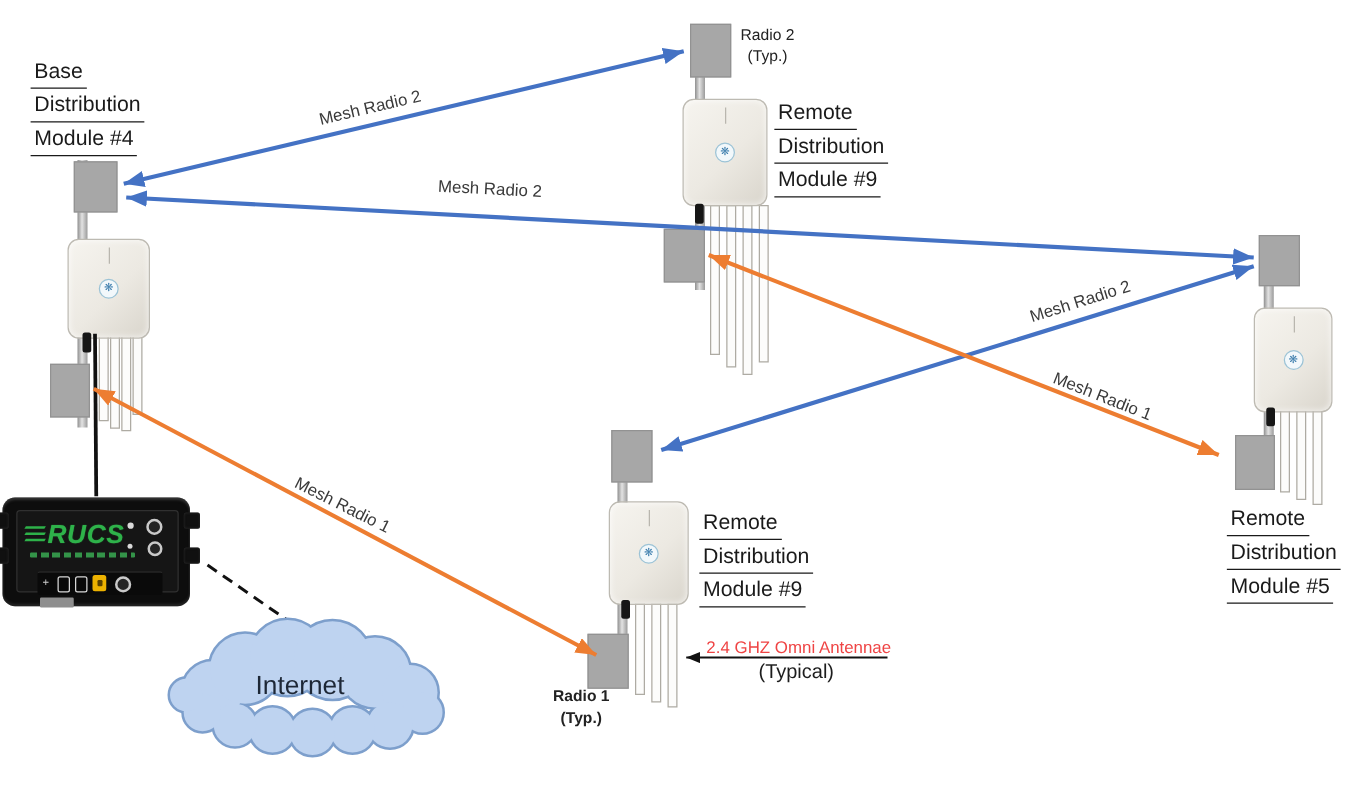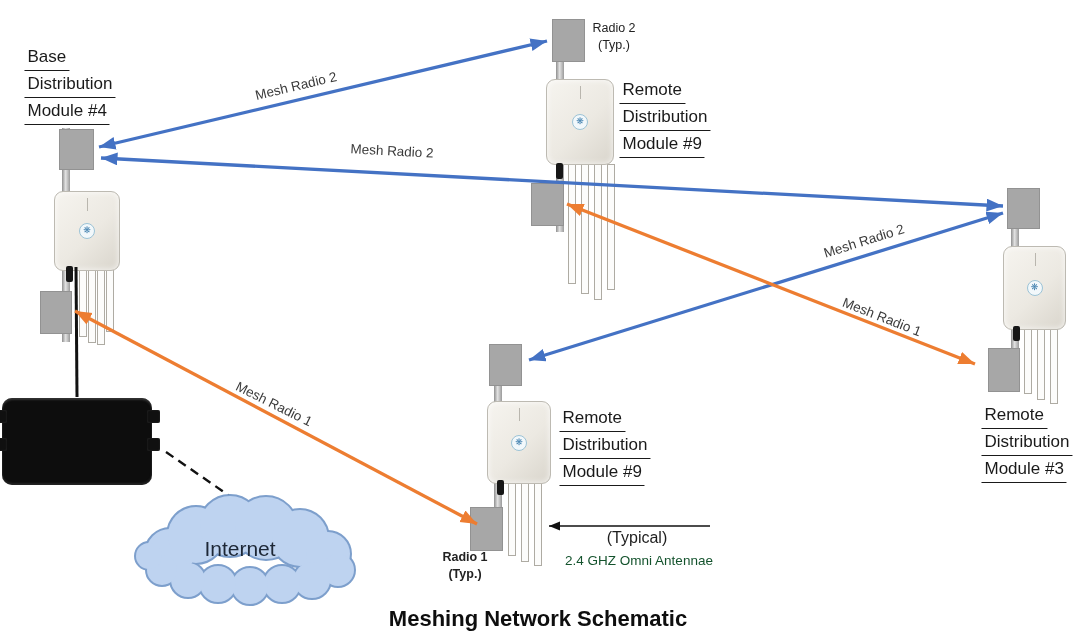--- a/index.html
+++ b/index.html
@@ -15,21 +15,21 @@
   .ap-notch{position:absolute;left:50%;top:6px;width:1px;height:13px;background:#b9b6ae;}
   .ap-logo{position:absolute;left:50%;top:50%;transform:translate(-50%,-50%);width:14px;height:14px;border-radius:50%;
     background:#f2f8fb;border:1px solid #9cc3d6;color:#3f7fae;font-size:9px;line-height:13px;text-align:center;}
   .antenna{position:absolute;width:6px;background:#fcfcfb;border:1px solid #aeaba3;z-index:1;}
   .conn-stub{position:absolute;width:7px;background:#161616;border-radius:2px;z-index:4;}
   
   .mod-label{position:absolute;z-index:6;transform:translateX(-50%);font-size:17px;line-height:25px;white-space:nowrap;text-decoration:underline;}
   .mod-label span{display:inline-block;border-bottom:1.6px solid #1a1a1a;padding:0 3px 1px 3px;}
   .radio-note{position:absolute;z-index:6;text-align:center;transform:translateX(-50%);font-size:12.5px;line-height:17px;color:#222;white-space:nowrap;}
   .mesh-label{position:absolute;z-index:6;font-size:13.5px;color:#3a3a3a;white-space:nowrap;}
-  .ant-note1{position:absolute;z-index:6;font-size:13.5px;color:#14532d;transform:translateX(-50%);white-space:nowrap;margin-top:43px;}
+  .ant-note1{position:absolute;z-index:6;font-size:13.5px;color:#ef4444;transform:translateX(-50%);white-space:nowrap;}
   .ant-note2{position:absolute;z-index:6;font-size:16px;color:#1d1d1d;transform:translateX(-50%);white-space:nowrap;}
   .diagram-title{position:absolute;left:0;top:606px;width:100%;text-align:center;font-size:22px;font-weight:700;color:#0e0e0e;z-index:6;}
   .cloud-text{position:absolute;left:240px;top:549px;transform:translate(-50%,-50%);font-size:21px;color:#1d2736;z-index:6;}
   
   svg.overlay{position:absolute;left:0;top:0;z-index:5;pointer-events:none;}
   
   .rucs-box{position:absolute;left:2px;top:398px;width:150px;height:87px;background:#0d0d0d;border-radius:10px;
     box-shadow:inset 0 2px 2px rgba(90,90,90,.5), inset 0 -2px 2px rgba(70,70,70,.4);z-index:3;}
   .rucs-tab{position:absolute;width:13px;height:13px;background:#101010;border-radius:2px;box-shadow:inset 0 0 2px #333;}
   .rucs-panel{position:absolute;left:11px;top:10px;width:128px;height:64px;background:#151515;border:1px solid #303030;border-radius:3px;}
@@ -100,20 +100,39 @@
   <div class="antenna" style="left:1037px;top:328px;height:70px;"></div>
   <div class="antenna" style="left:1050px;top:328px;height:74px;"></div>
   <div class="conn-stub" style="left:1013px;top:326px;height:15px;"></div>
   <div class="radio-square" style="left:988px;top:348px;width:30px;height:42px;"></div>
 
   <div class="rucs-box">
     <div class="rucs-tab" style="left:-8px;top:12px;"></div>
     <div class="rucs-tab" style="left:-8px;top:40px;"></div>
     <div class="rucs-tab" style="right:-8px;top:12px;"></div>
     <div class="rucs-tab" style="right:-8px;top:40px;"></div>
+    <div class="rucs-panel">
+      <div class="rucs-speed" style="top:12px;"></div>
+      <div class="rucs-speed" style="top:17px;"></div>
+      <div class="rucs-speed" style="top:22px;"></div>
+      <div class="rucs-brand">RUCS</div>
+      <div class="rucs-tagline"></div>
+      <div class="dot" style="left:88px;top:9px;width:5px;height:5px;"></div>
+      <div class="ring" style="left:103px;top:6px;width:9px;height:9px;"></div>
+      <div class="dot" style="left:88px;top:26px;width:4px;height:4px;"></div>
+      <div class="ring" style="left:104px;top:24px;width:8px;height:8px;"></div>
+      <div class="rucs-row">
+        <div class="plus-mark">+</div>
+        <div class="bracket" style="left:16px;"></div>
+        <div class="bracket" style="left:30px;"></div>
+        <div class="yellow-conn"></div>
+        <div class="ring" style="left:62px;top:3px;width:9px;height:9px;"></div>
+      </div>
+      <div class="rucs-plate"></div>
+    </div>
   </div>
 
   <svg class="overlay" width="1076" height="641" viewBox="0 0 1076 641">
     <defs>
       <marker id="mb-e" markerUnits="userSpaceOnUse" markerWidth="18" markerHeight="14" refX="16.5" refY="6.5" orient="auto">
         <path d="M0,0 L16.5,6.5 L0,13 Z" fill="#4472c4"></path>
       </marker>
       <marker id="mb-s" markerUnits="userSpaceOnUse" markerWidth="18" markerHeight="14" refX="16.5" refY="6.5" orient="auto-start-reverse">
         <path d="M0,0 L16.5,6.5 L0,13 Z" fill="#4472c4"></path>
       </marker>
@@ -186,21 +205,21 @@
     <span>Module #9</span>
   </div>
   <div class="mod-label" style="left:605px;top:405px;">
     <span>Remote</span><br>
     <span>Distribution</span><br>
     <span>Module #9</span>
   </div>
   <div class="mod-label" style="left:1027px;top:402px;">
     <span>Remote</span><br>
     <span>Distribution</span><br>
-    <span>Module #3</span>
+    <span>Module #5</span>
   </div>
 
   <div class="radio-note" style="left:614px;top:20px;">
     <span>Radio 2</span><br>
     <span>(Typ.)</span>
   </div>
   <div class="radio-note" style="left:465px;top:549px;font-weight:bold;">
     <span>Radio 1</span><br>
     <span>(Typ.)</span>
   </div>
@@ -209,14 +228,13 @@
   <div class="mesh-label" style="left:392px;top:151px;transform:translate(-50%,-50%) rotate(3deg);">Mesh Radio 2</div>
   <div class="mesh-label" style="left:864px;top:241px;transform:translate(-50%,-50%) rotate(-17.4deg);">Mesh Radio 2</div>
   <div class="mesh-label" style="left:274px;top:404px;transform:translate(-50%,-50%) rotate(26.5deg);">Mesh Radio 1</div>
   <div class="mesh-label" style="left:882px;top:317px;transform:translate(-50%,-50%) rotate(21.5deg);">Mesh Radio 1</div>
 
   <div class="ant-note1" style="left:639px;top:510px;">2.4 GHZ Omni Antennae</div>
   <div class="ant-note2" style="left:637px;top:529px;">(Typical)</div>
 
   <div class="cloud-text">Internet</div>
 
-  <div class="diagram-title">Meshing Network Schematic</div>
 </div>
 
 </body></html>

